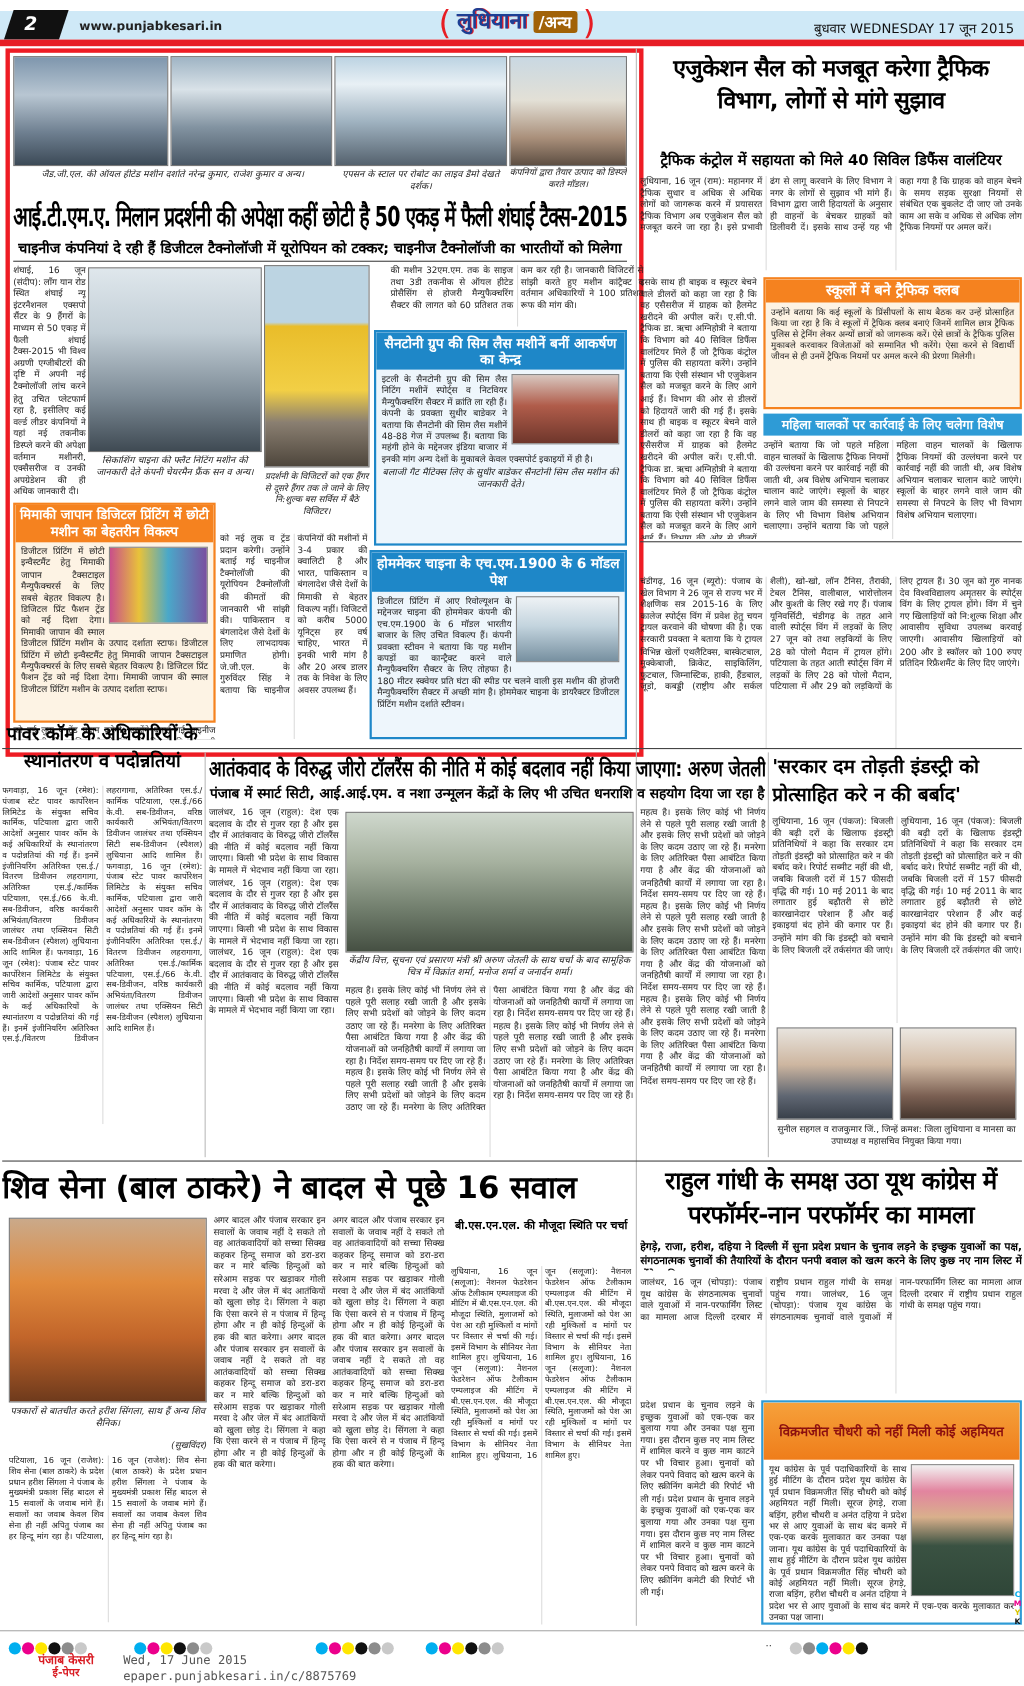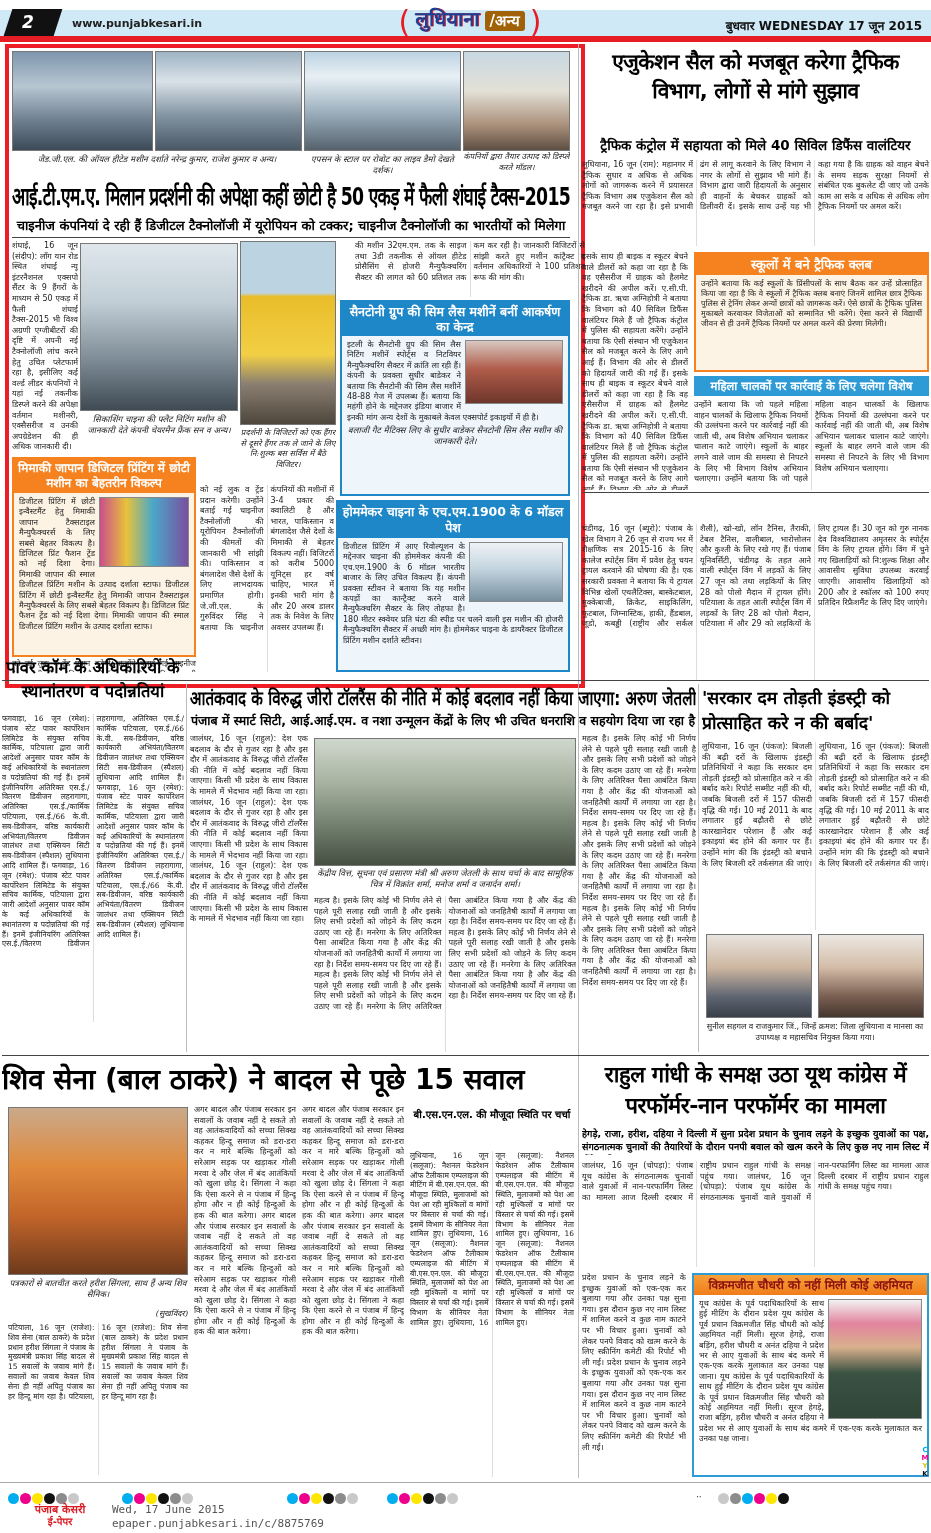--- a/index.html
+++ b/index.html
@@ -46,21 +46,21 @@
   <div class="abs" style="left:0;top:10px;width:931px;height:26px;background:#cfe9f7;"></div>
   <div class="abs" style="left:8px;top:9px;width:50px;height:27px;background:#111;transform:skewX(-18deg);"></div>
   <div class="abs" style="left:22px;top:12px;color:#fff;font-weight:bold;font-style:italic;font-size:17px;">2</div>
   <div class="abs" style="left:72px;top:17px;font-size:11px;font-weight:bold;color:#222;">www.punjabkesari.in</div>
   <div class="abs" style="left:330px;top:4px;width:280px;height:34px;text-align:center;white-space:nowrap;">
     <span style="color:#e71d25;font-size:30px;vertical-align:-6px;">(</span>
     <span style="color:#1d3f94;font-weight:bold;font-size:20px;text-shadow:1px 0 #e71d25;">लुधियाना</span>
     <span style="background:#a16207;color:#fff;font-weight:bold;font-size:15px;padding:1px 5px;border-radius:3px;">/अन्य</span>
     <span style="color:#e71d25;font-size:30px;vertical-align:-6px;">)</span>
   </div>
-  <div class="abs" style="left:650px;top:17px;width:272px;text-align:right;font-size:12px;font-weight:bold;color:#111;">बुधवार  WEDNESDAY 17 जून  2015</div>
+  <div class="abs" style="left:650px;top:17px;width:272px;text-align:right;font-size:12px;font-weight:normal;color:#111;">बुधवार  WEDNESDAY 17 जून  2015</div>
   <div class="abs" style="left:0;top:36px;width:931px;height:6px;background:#e71d25;"></div>
 
   <div class="abs" style="left:5px;top:44px;width:572px;height:636px;border:4px solid #ee1c24;background:#fff;">
     <div class="abs ph f-expo1" style="left:3px;top:3px;width:141px;height:100px;"></div>
     <div class="abs ph f-expo2" style="left:146px;top:3px;width:147px;height:100px;"></div>
     <div class="abs ph f-expo3" style="left:295px;top:3px;width:157px;height:100px;"></div>
     <div class="abs ph f-expo4" style="left:454px;top:3px;width:107px;height:100px;"></div>
     <div class="abs cap" style="left:3px;top:106px;width:290px;height:22px;">जैड.जी.एल. की ऑयल हीटेड मशीन दर्शाते नरेन्द्र कुमार, राजेश कुमार व अन्य।</div>
     <div class="abs cap" style="left:295px;top:106px;width:157px;height:22px;">एपसन के स्टाल पर रोबोट का लाइव डैमो देखते दर्शक।</div>
     <div class="abs cap" style="left:454px;top:104px;width:107px;height:26px;font-size:8px;">कंपनियों द्वारा तैयार उत्पाद को डिस्प्ले करते मॉडल।</div>
@@ -151,39 +151,39 @@
     <div class="bt c2" style="position:absolute;left:0;top:56px;width:227px;height:188px;">लुधियाना, 16 जून (पंकज): बिजली की बढ़ी दरों के खिलाफ इंडस्ट्री प्रतिनिधियों ने कहा कि सरकार दम तोड़ती इंडस्ट्री को प्रोत्साहित करे न की बर्बाद करे। रिपोर्ट सब्मीट नहीं की थी, जबकि बिजली दरों में 157 फीसदी वृद्धि की गई। 10 मई 2011 के बाद लगातार हुई बढ़ौतरी से छोटे कारखानेदार परेशान हैं और कई इकाइयां बंद होने की कगार पर हैं। उन्होंने मांग की कि इंडस्ट्री को बचाने के लिए बिजली दरें तर्कसंगत की जाएं। लुधियाना, 16 जून (पंकज): बिजली की बढ़ी दरों के खिलाफ इंडस्ट्री प्रतिनिधियों ने कहा कि सरकार दम तोड़ती इंडस्ट्री को प्रोत्साहित करे न की बर्बाद करे। रिपोर्ट सब्मीट नहीं की थी, जबकि बिजली दरों में 157 फीसदी वृद्धि की गई। 10 मई 2011 के बाद लगातार हुई बढ़ौतरी से छोटे कारखानेदार परेशान हैं और कई इकाइयां बंद होने की कगार पर हैं। उन्होंने मांग की कि इंडस्ट्री को बचाने के लिए बिजली दरें तर्कसंगत की जाएं।</div>
     <div class="ph f-port1" style="position:absolute;left:4px;top:248px;width:106px;height:84px;"></div>
     <div class="ph f-port2" style="position:absolute;left:116px;top:248px;width:106px;height:84px;"></div>
     <div class="cap" style="position:absolute;left:4px;top:336px;width:218px;height:30px;font-style:normal;font-family:'DejaVu Sans',sans-serif;font-size:8px;">सुनील सहगल व राजकुमार जिं., जिन्हें क्रमश: जिला लुधियाना व मानसा का उपाध्यक्ष व महासचिव नियुक्त किया गया।</div>
   </div>
 
   <div class="abs hl" style="left:2px;top:1055px;width:927px;"></div>
 
   <div class="abs" style="left:2px;top:1059px;width:574px;height:420px;">
     <div style="position:absolute;left:0;top:0;width:574px;height:40px;overflow:hidden;">
-      <span class="hd fit" style="font-size: 28px; transform: none;">शिव सेना (बाल ठाकरे) ने बादल से पूछे 15 सवाल</span>
+      <span class="hd fit" style="font-size: 28px; transform: none;">शिव सेना (बाल ठाकरे) ने बादल से पूछे 16 सवाल</span>
     </div>
     <div class="ph f-shiv" style="position:absolute;left:6px;top:48px;width:180px;height:168px;"></div>
     <div class="cap" style="position:absolute;left:6px;top:219px;width:180px;height:30px;">पत्रकारों से बातचीत करते हरीश सिंगला, साथ हैं अन्य शिव सैनिक।</div>
     <div class="cap" style="position:absolute;left:6px;top:250px;width:180px;text-align:right;font-size:8px;">(सुखविंदर)</div>
     <div class="bt bt7 c2" style="position:absolute;left:6px;top:264px;width:180px;height:152px;">पटियाला, 16 जून (राजेश): शिव सेना (बाल ठाकरे) के प्रदेश प्रधान हरीश सिंगला ने पंजाब के मुख्यमंत्री प्रकाश सिंह बादल से 15 सवालों के जवाब मांगे हैं। सवालों का जवाब केवल शिव सेना ही नहीं अपितु पंजाब का हर हिन्दू मांग रहा है। पटियाला, 16 जून (राजेश): शिव सेना (बाल ठाकरे) के प्रदेश प्रधान हरीश सिंगला ने पंजाब के मुख्यमंत्री प्रकाश सिंह बादल से 15 सवालों के जवाब मांगे हैं। सवालों का जवाब केवल शिव सेना ही नहीं अपितु पंजाब का हर हिन्दू मांग रहा है।</div>
     <div class="bt" style="position:absolute;left:192px;top:46px;width:102px;height:372px;">अगर बादल और पंजाब सरकार इन सवालों के जवाब नहीं दे सकते तो वह आतंकवादियों को सच्चा सिक्ख कहकर हिन्दू समाज को डरा-डरा कर न मारे बल्कि हिन्दुओं को सरेआम सड़क पर खड़ाकर गोली मरवा दे और जेल में बंद आतंकियों को खुला छोड़ दे। सिंगला ने कहा कि ऐसा करने से न पंजाब में हिन्दू होगा और न ही कोई हिन्दुओं के हक की बात करेगा। अगर बादल और पंजाब सरकार इन सवालों के जवाब नहीं दे सकते तो वह आतंकवादियों को सच्चा सिक्ख कहकर हिन्दू समाज को डरा-डरा कर न मारे बल्कि हिन्दुओं को सरेआम सड़क पर खड़ाकर गोली मरवा दे और जेल में बंद आतंकियों को खुला छोड़ दे। सिंगला ने कहा कि ऐसा करने से न पंजाब में हिन्दू होगा और न ही कोई हिन्दुओं के हक की बात करेगा।</div>
     <div class="bt" style="position:absolute;left:300px;top:46px;width:102px;height:372px;">अगर बादल और पंजाब सरकार इन सवालों के जवाब नहीं दे सकते तो वह आतंकवादियों को सच्चा सिक्ख कहकर हिन्दू समाज को डरा-डरा कर न मारे बल्कि हिन्दुओं को सरेआम सड़क पर खड़ाकर गोली मरवा दे और जेल में बंद आतंकियों को खुला छोड़ दे। सिंगला ने कहा कि ऐसा करने से न पंजाब में हिन्दू होगा और न ही कोई हिन्दुओं के हक की बात करेगा। अगर बादल और पंजाब सरकार इन सवालों के जवाब नहीं दे सकते तो वह आतंकवादियों को सच्चा सिक्ख कहकर हिन्दू समाज को डरा-डरा कर न मारे बल्कि हिन्दुओं को सरेआम सड़क पर खड़ाकर गोली मरवा दे और जेल में बंद आतंकियों को खुला छोड़ दे। सिंगला ने कहा कि ऐसा करने से न पंजाब में हिन्दू होगा और न ही कोई हिन्दुओं के हक की बात करेगा।</div>
     <div class="hd" style="position:absolute;left:408px;top:46px;width:164px;height:42px;font-size:10px;line-height:20px;text-align:center;overflow:hidden;">बी.एस.एन.एल. की मौजूदा स्थिति पर चर्चा</div>
     <div class="bt bt7 c2" style="position:absolute;left:408px;top:92px;width:164px;height:326px;">लुधियाना, 16 जून (सलूजा): नैशनल फेडरेशन ऑफ टैलीकाम एम्पलाइज की मीटिंग में बी.एस.एन.एल. की मौजूदा स्थिति, मुलाजमों को पेश आ रही मुश्किलों व मांगों पर विस्तार से चर्चा की गई। इसमें विभाग के सीनियर नेता शामिल हुए। लुधियाना, 16 जून (सलूजा): नैशनल फेडरेशन ऑफ टैलीकाम एम्पलाइज की मीटिंग में बी.एस.एन.एल. की मौजूदा स्थिति, मुलाजमों को पेश आ रही मुश्किलों व मांगों पर विस्तार से चर्चा की गई। इसमें विभाग के सीनियर नेता शामिल हुए। लुधियाना, 16 जून (सलूजा): नैशनल फेडरेशन ऑफ टैलीकाम एम्पलाइज की मीटिंग में बी.एस.एन.एल. की मौजूदा स्थिति, मुलाजमों को पेश आ रही मुश्किलों व मांगों पर विस्तार से चर्चा की गई। इसमें विभाग के सीनियर नेता शामिल हुए। लुधियाना, 16 जून (सलूजा): नैशनल फेडरेशन ऑफ टैलीकाम एम्पलाइज की मीटिंग में बी.एस.एन.एल. की मौजूदा स्थिति, मुलाजमों को पेश आ रही मुश्किलों व मांगों पर विस्तार से चर्चा की गई। इसमें विभाग के सीनियर नेता शामिल हुए।</div>
   </div>
 
   <div class="abs" style="left:582px;top:1059px;width:347px;height:420px;">
     <div class="hd" style="position:absolute;left:0;top:0;width:347px;height:64px;font-size:22px;line-height:31px;text-align:center;letter-spacing:-0.5px;overflow:hidden;">राहुल गांधी के समक्ष उठा यूथ कांग्रेस में परफॉर्मर-नान परफॉर्मर का मामला</div>
     <div class="hd" style="position:absolute;left:0;top:68px;width:347px;height:28px;font-size:9.5px;line-height:13px;text-align:justify;overflow:hidden;">हेगड़े, राजा, हरीश, दहिया ने दिल्ली में सुना प्रदेश प्रधान के चुनाव लड़ने के इच्छुक युवाओं का पक्ष, संगठनात्मक चुनावों की तैयारियों के दौरान पनपी बवाल को खत्म करने के लिए कुछ नए नाम लिस्ट में होंगे शामिल</div>
     <div class="bt c3" style="position:absolute;left:0;top:102px;width:347px;height:106px;">जालंधर, 16 जून (चोपड़ा): पंजाब यूथ कांग्रेस के संगठनात्मक चुनावों वाले युवाओं में नान-परफार्मिंग लिस्ट का मामला आज दिल्ली दरबार में राष्ट्रीय प्रधान राहुल गांधी के समक्ष पहुंच गया। जालंधर, 16 जून (चोपड़ा): पंजाब यूथ कांग्रेस के संगठनात्मक चुनावों वाले युवाओं में नान-परफार्मिंग लिस्ट का मामला आज दिल्ली दरबार में राष्ट्रीय प्रधान राहुल गांधी के समक्ष पहुंच गया।</div>
     <div class="bt" style="position:absolute;left:0;top:214px;width:104px;height:204px;">प्रदेश प्रधान के चुनाव लड़ने के इच्छुक युवाओं को एक-एक कर बुलाया गया और उनका पक्ष सुना गया। इस दौरान कुछ नए नाम लिस्ट में शामिल करने व कुछ नाम काटने पर भी विचार हुआ। चुनावों को लेकर पनपे विवाद को खत्म करने के लिए स्क्रीनिंग कमेटी की रिपोर्ट भी ली गई। प्रदेश प्रधान के चुनाव लड़ने के इच्छुक युवाओं को एक-एक कर बुलाया गया और उनका पक्ष सुना गया। इस दौरान कुछ नए नाम लिस्ट में शामिल करने व कुछ नाम काटने पर भी विचार हुआ। चुनावों को लेकर पनपे विवाद को खत्म करने के लिए स्क्रीनिंग कमेटी की रिपोर्ट भी ली गई।</div>
     <div style="position:absolute;left:110px;top:214px;width:237px;height:204px;border:2px solid #2e9bd6;box-sizing:border-box;background:#fff;overflow:hidden;">
-      <div style="background:linear-gradient(180deg,#f6a13b,#ef7d1a);color:#8c0f0f;font-weight:bold;font-size:12px;line-height:14px;text-align:center;padding:3px 2px;">विक्रमजीत चौधरी को नहीं मिली कोई अहमियत</div>
+      <div style="background:linear-gradient(180deg,#f6a13b,#ef7d1a);color:#8c0f0f;font-weight:bold;font-size:12px;line-height:14px;text-align:center;padding:19px 2px;">विक्रमजीत चौधरी को नहीं मिली कोई अहमियत</div>
       <div class="boxbody">
         <span class="inph f-turban" style="width:92px;height:118px;display:block;float:right;"></span>
         <span>यूथ कांग्रेस के पूर्व पदाधिकारियों के साथ हुई मीटिंग के दौरान प्रदेश यूथ कांग्रेस के पूर्व प्रधान विक्रमजीत सिंह चौधरी को कोई अहमियत नहीं मिली। सूरज हेगड़े, राजा बड़िंग, हरीश चौधरी व अनंत दहिया ने प्रदेश भर से आए युवाओं के साथ बंद कमरे में एक-एक करके मुलाकात कर उनका पक्ष जाना। यूथ कांग्रेस के पूर्व पदाधिकारियों के साथ हुई मीटिंग के दौरान प्रदेश यूथ कांग्रेस के पूर्व प्रधान विक्रमजीत सिंह चौधरी को कोई अहमियत नहीं मिली। सूरज हेगड़े, राजा बड़िंग, हरीश चौधरी व अनंत दहिया ने प्रदेश भर से आए युवाओं के साथ बंद कमरे में एक-एक करके मुलाकात कर उनका पक्ष जाना।</span>
       </div>
     </div>
   </div>
 
   <div class="abs" style="left:0;top:1482px;width:931px;height:51px;">
     <div class="abs" style="left:0;top:0;width:931px;height:1px;background:#aaa;"></div>
     <div class="abs" style="left:8px;top:7px;"><span class="dot" style="background:#00aeef"></span><span class="dot" style="background:#ec008c"></span><span class="dot" style="background:#ffe600"></span><span class="dot" style="background:#111"></span><span class="dot" style="background:#8c8c8c"></span><span class="dot" style="background:#c9c9c9"></span></div>

